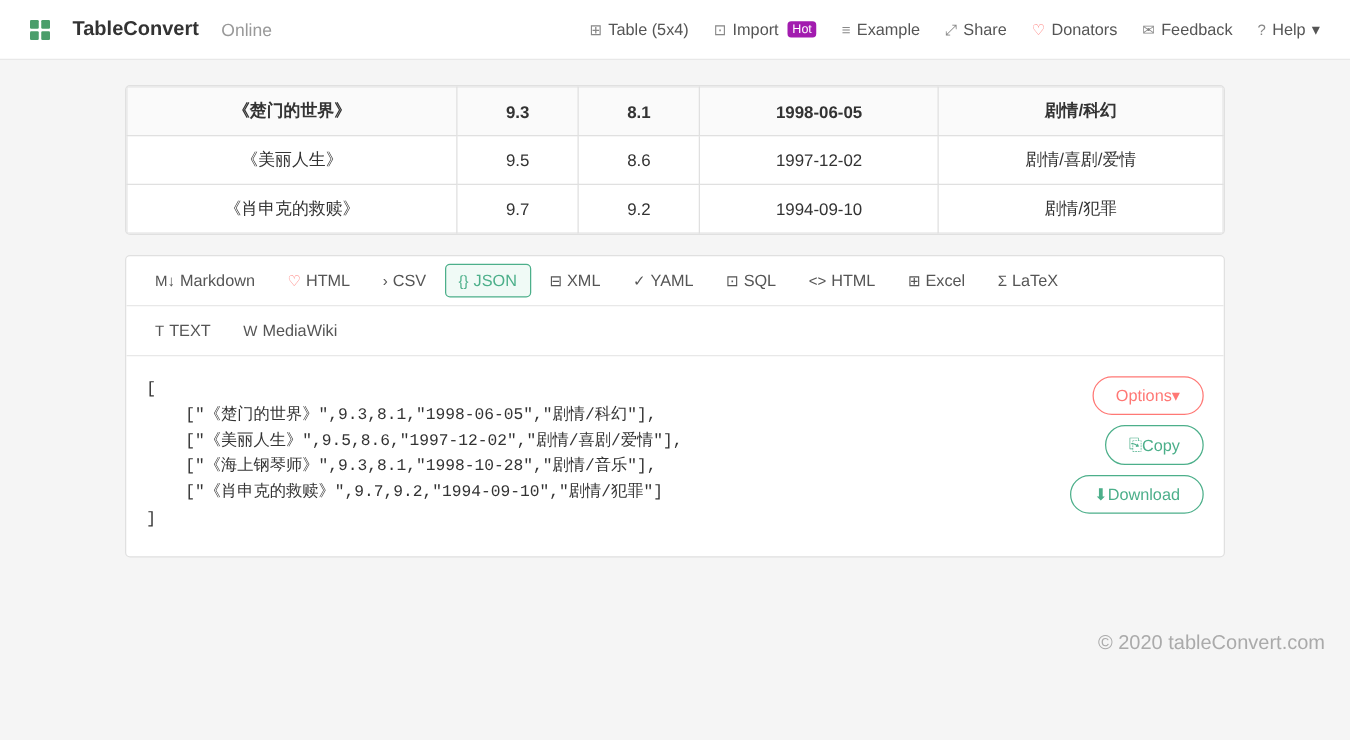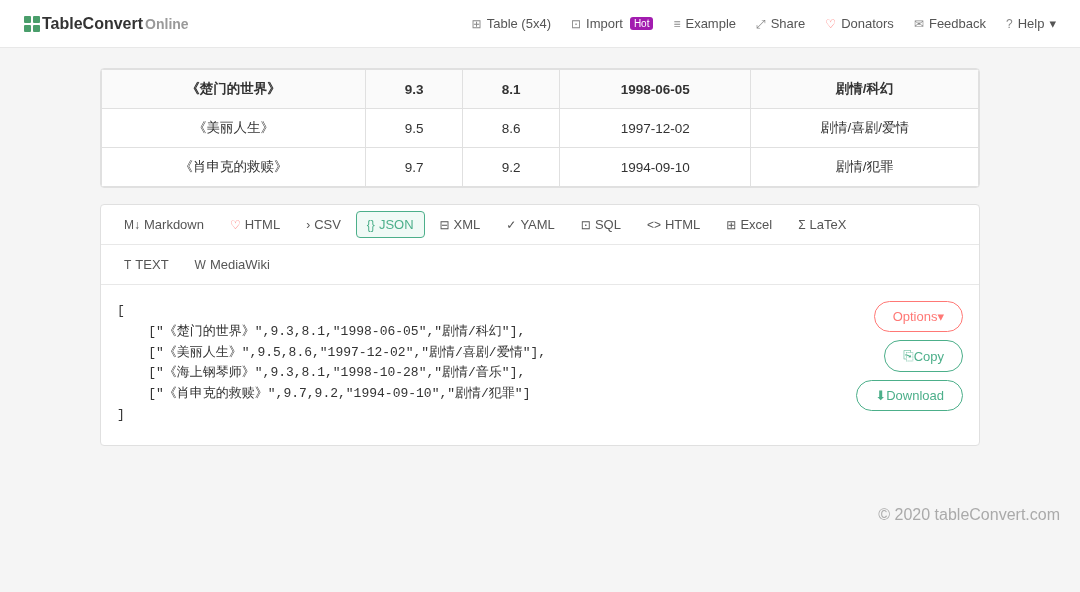--- a/index.html
+++ b/index.html
@@ -16,40 +16,40 @@
       border-bottom: 1px solid #e8e8e8;
       padding: 0 24px;
       height: 48px;
       display: flex;
       align-items: center;
       justify-content: space-between;
     }
     .logo {
       display: flex;
       align-items: center;
-      gap: 2px;
+      gap: 18px;
       font-size: 16px;
       font-weight: 600;
       color: #333;
     }
     .logo-icon {
       display: grid;
       grid-template-columns: 1fr 1fr;
       gap: 2px;
       width: 16px;
       height: 16px;
     }
     .logo-icon span {
       width: 7px;
       height: 7px;
       background: #4a9e6b;
       border-radius: 1px;
     }
     .logo-online {
-      font-weight: 700;
+      font-weight: 400;
       color: #999;
       font-size: 14px;
     }
     .nav {
       display: flex;
       align-items: center;
       gap: 20px;
     }
     .nav-item {
       display: flex;

